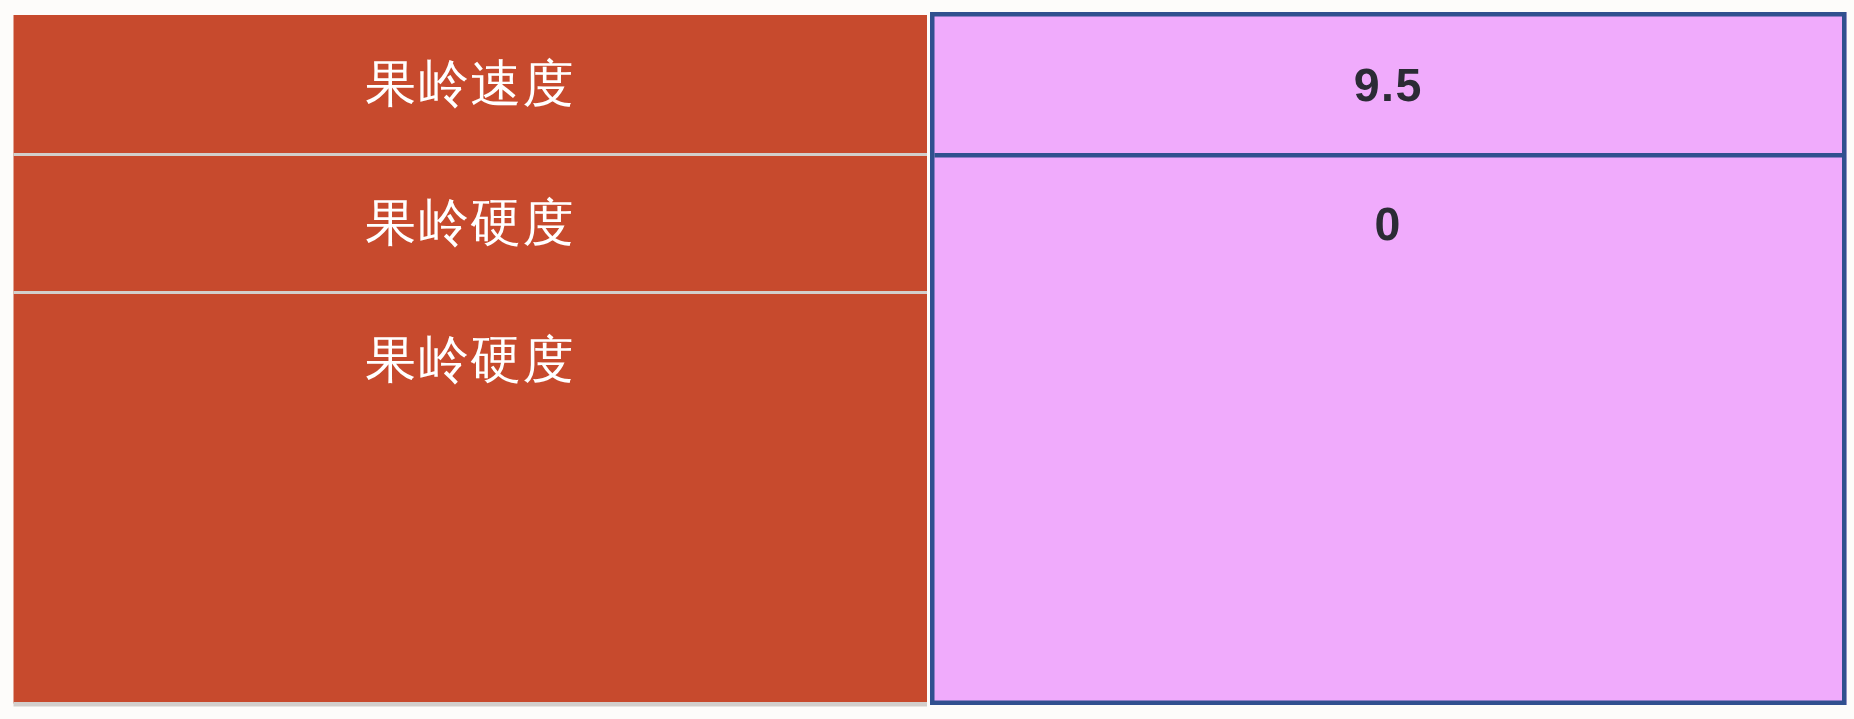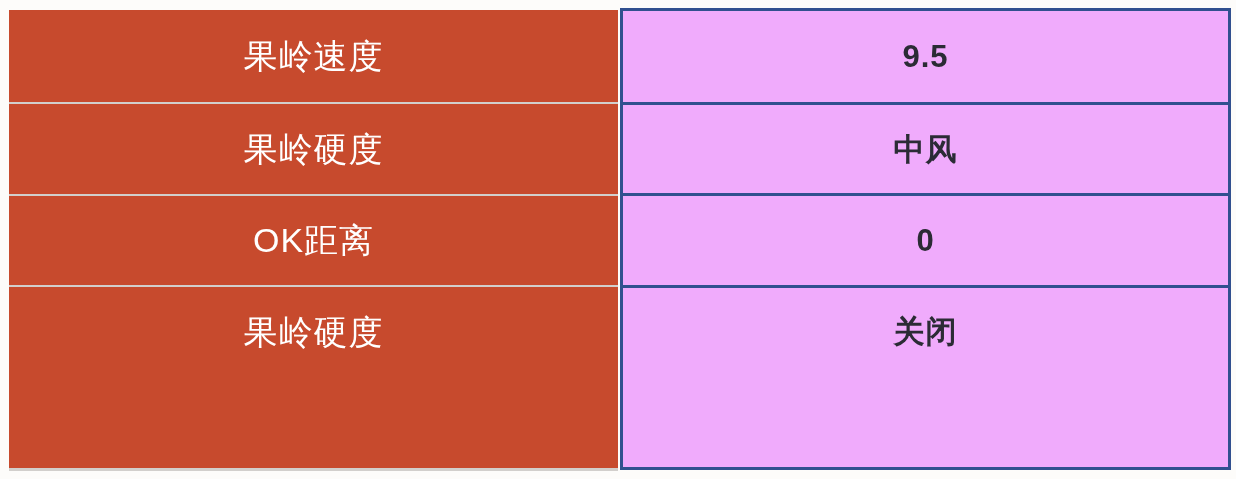--- a/index.html
+++ b/index.html
@@ -89,26 +89,23 @@
   }
 </style>
 </head>
 <body>
 
 <div id="settings-table">
 
   <div class="label-column">
     <div class="label-cell">果岭速度</div>
     <div class="label-cell">果岭硬度</div>
-    <div class="label-cell">OK距离</div>
     <div class="label-cell">果岭硬度</div>
   </div>
 
   <div class="bottom-rule"></div>
 
   <div class="value-column">
     <div class="value-cell">9.5</div>
-    <div class="value-cell">中风</div>
     <div class="value-cell">0</div>
-    <div class="value-cell">关闭</div>
   </div>
 
 </div>
 
 </body></html>

